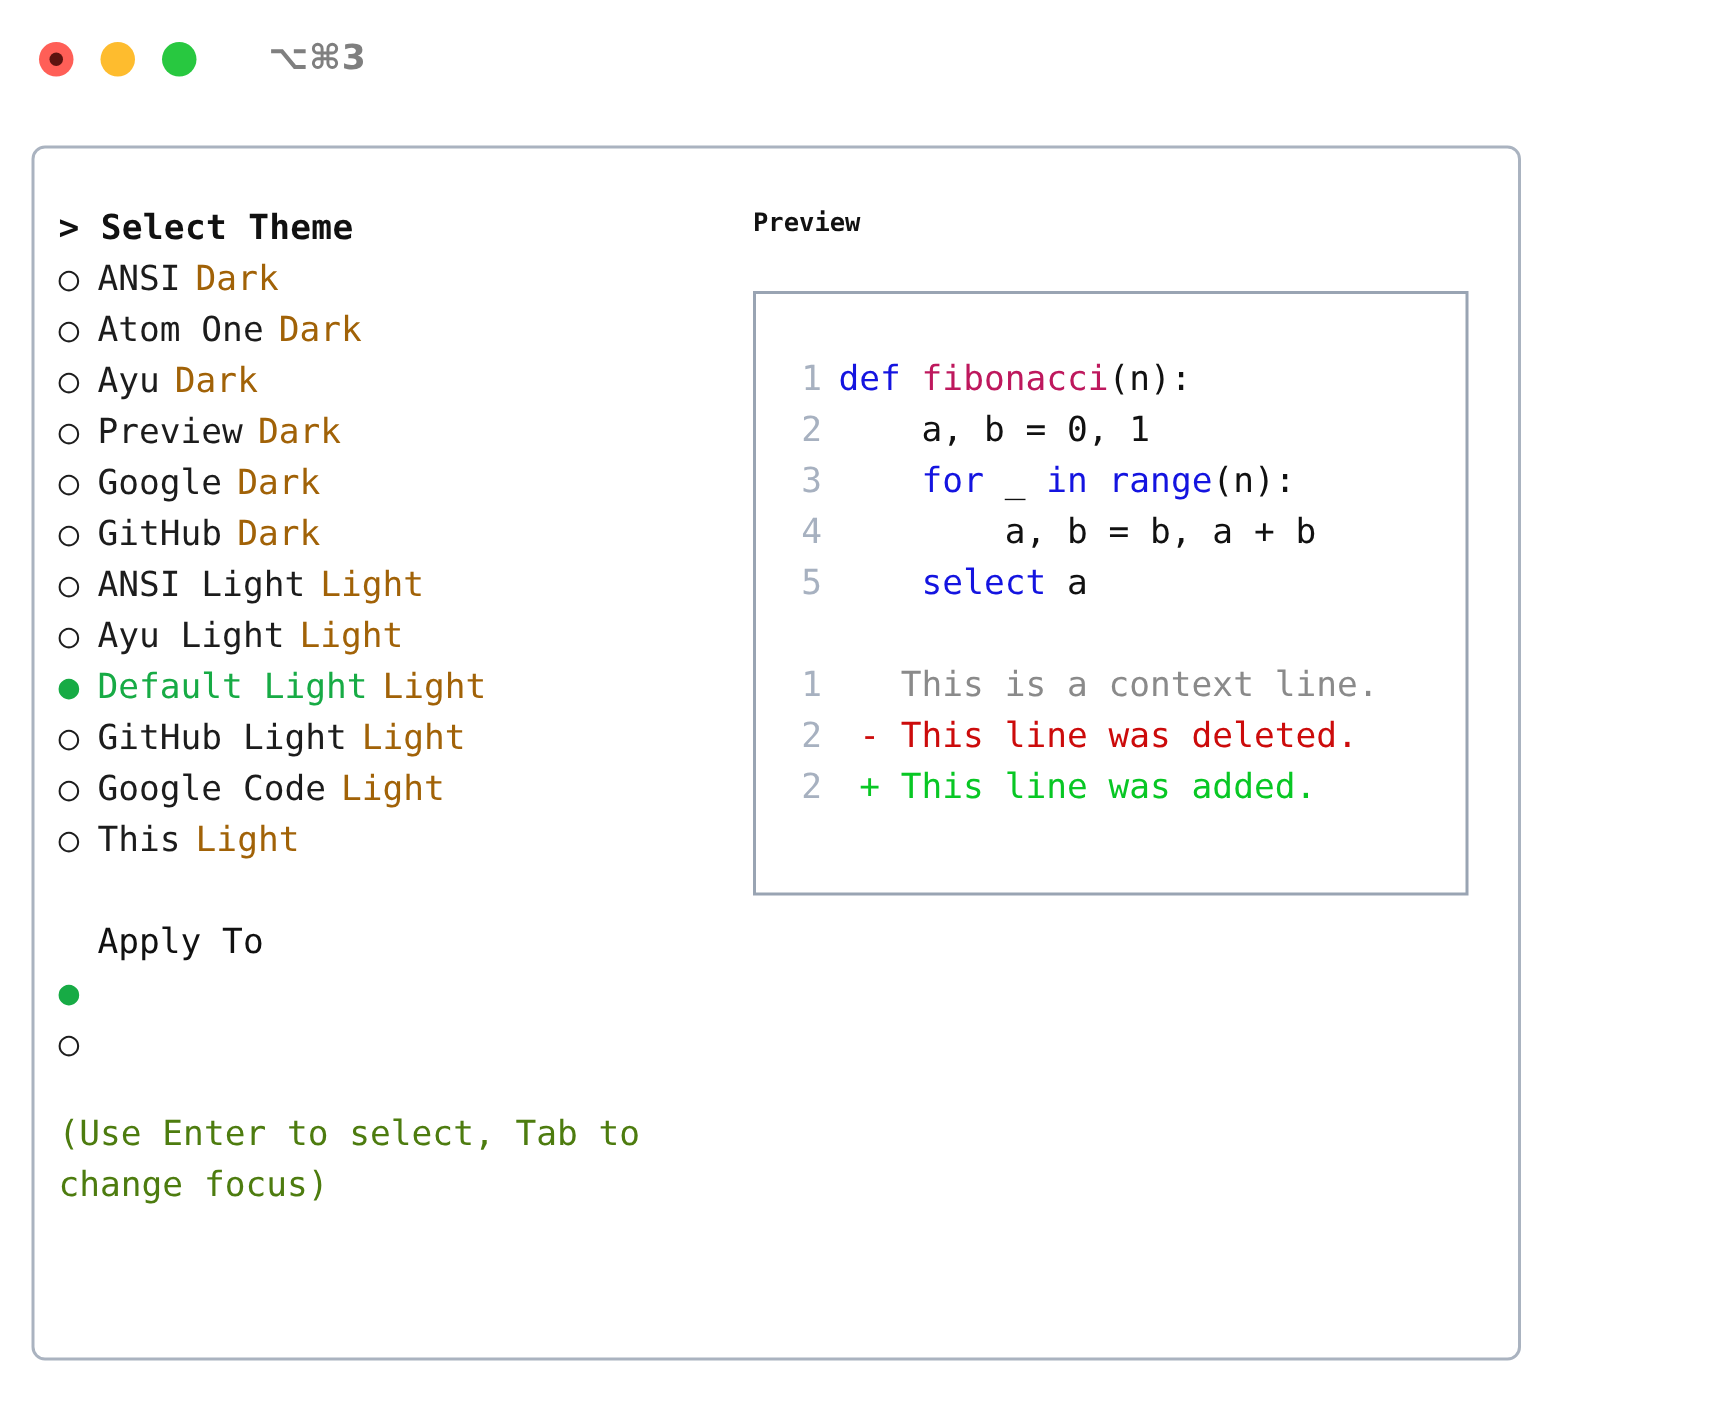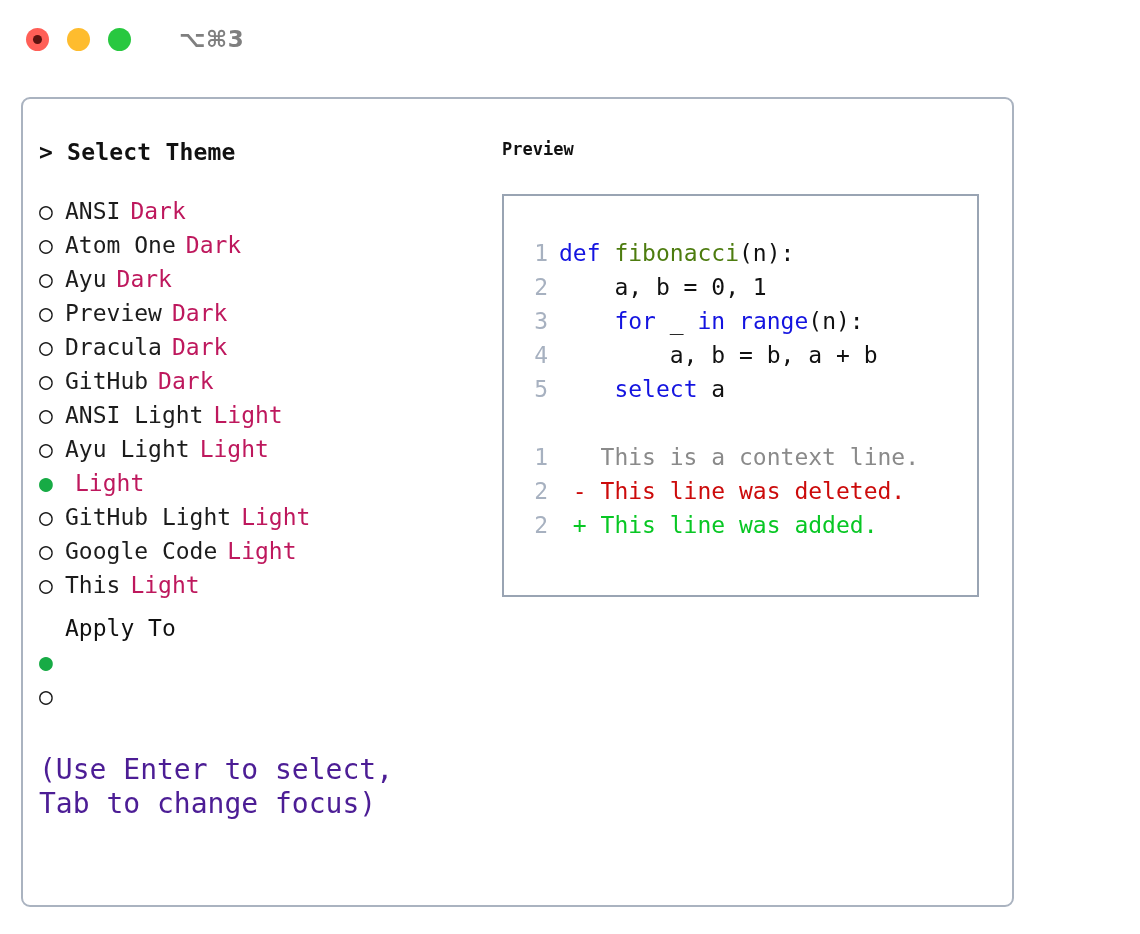--- a/index.html
+++ b/index.html
@@ -116,38 +116,37 @@
     flex: 0 0 26px;
     text-align: left;
     color: #1c1c1c;
   }
   .marker.sel { color: #17ab45; }
 
   .label { color: #1c1c1c; }
   .label.sel { color: #17ab45; }
 
   .badge {
-    color: #be185d;
+    color: #a16207;
     margin-left: 10px;
-    margin-top: 25px;
   }
 
   .spacer-row { height: 34px; }
 
   .apply-heading {
     padding-left: 26px;
     font-weight: 400;
     color: #111111;
   }
 
   .hint {
-    margin-top: 36px;
-    font-size: 28px;
+    margin-top: 22px;
+    font-size: 23px;
     line-height: 34px;
-    color: #4c1d95;
+    color: #4d7c0f;
     width: 400px;
     white-space: normal;
   }
 
   
   .right-col {
     position: absolute;
     left: 479px;
     top: 40px;
     width: 480px;
@@ -180,21 +179,21 @@
     display: inline-block;
     width: 28px;
     flex: 0 0 28px;
     text-align: right;
     color: #a7b1c0;
     margin-right: 11px;
   }
   .code-text { color: #111111; }
 
   .kw   { color: #1414e0; }
-  .fn   { color: #4d7c0f; }
+  .fn   { color: #be185d; }
   .plain{ color: #111111; }
 
   .gap-line { height: 34px; }
 
   .diff-ctx { color: #8a8a8a; text-align: center; }
   .diff-del { color: #cc0b0b; }
   .diff-add { color: #08c724; }
 </style>
 </head>
 <body>
@@ -215,25 +214,25 @@
 
       <div class="left-col">
 
         <div class="row heading">&gt; Select Theme</div>
 
         <div id="theme-list">
             <div class="row"><span class="marker">○</span><span class="label">ANSI</span><span class="badge">Dark</span></div>
             <div class="row"><span class="marker">○</span><span class="label">Atom One</span><span class="badge">Dark</span></div>
             <div class="row"><span class="marker">○</span><span class="label">Ayu</span><span class="badge">Dark</span></div>
             <div class="row"><span class="marker">○</span><span class="label">Preview</span><span class="badge">Dark</span></div>
-            <div class="row"><span class="marker">○</span><span class="label">Dracula</span><span class="badge">Dark</span></div>
+            <div class="row"><span class="marker">○</span><span class="label">Google</span><span class="badge">Dark</span></div>
             <div class="row"><span class="marker">○</span><span class="label">GitHub</span><span class="badge">Dark</span></div>
             <div class="row"><span class="marker">○</span><span class="label">ANSI Light</span><span class="badge">Light</span></div>
             <div class="row"><span class="marker">○</span><span class="label">Ayu Light</span><span class="badge">Light</span></div>
-            <div class="row"><span class="marker sel">●</span><span class="badge">Light</span></div>
+            <div class="row"><span class="marker sel">●</span><span class="label sel">Default Light</span><span class="badge">Light</span></div>
             <div class="row"><span class="marker">○</span><span class="label">GitHub Light</span><span class="badge">Light</span></div>
             <div class="row"><span class="marker">○</span><span class="label">Google Code</span><span class="badge">Light</span></div>
             <div class="row"><span class="marker">○</span><span class="label">This</span><span class="badge">Light</span></div>
           </div>
 
         <div class="spacer-row"></div>
 
         <div class="row apply-heading">Apply To</div>
 
         <div id="apply-list">

